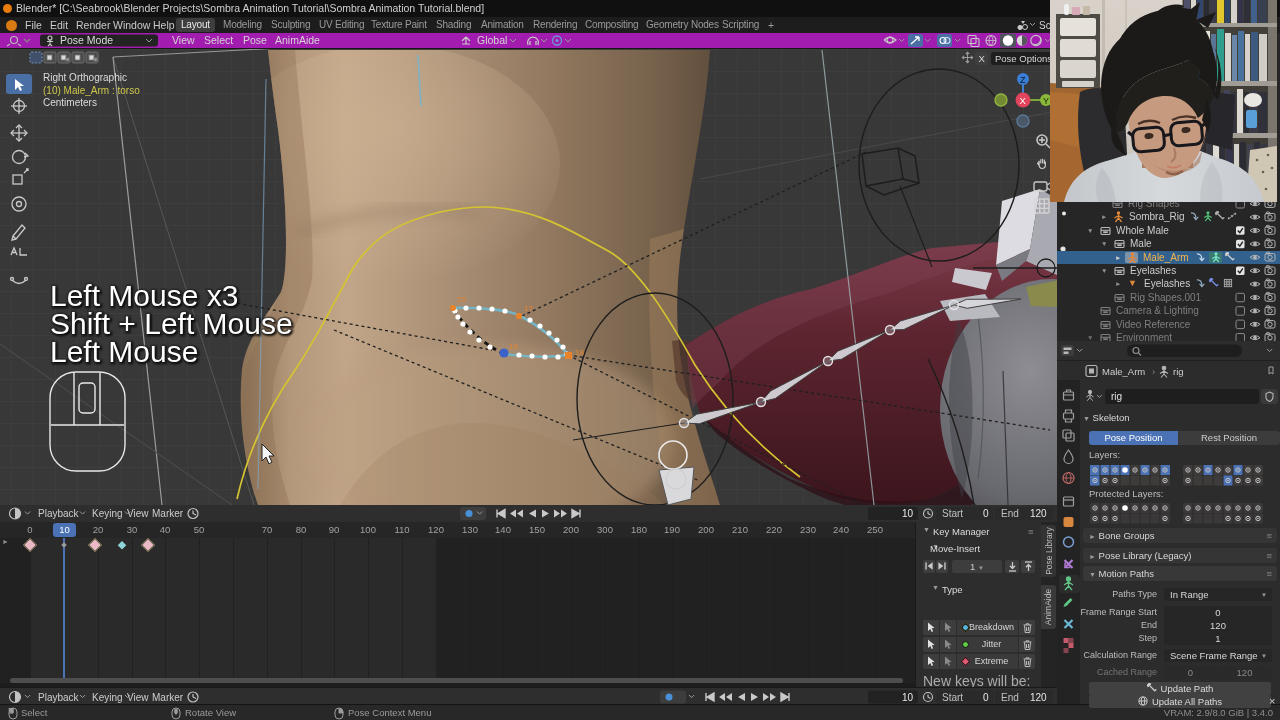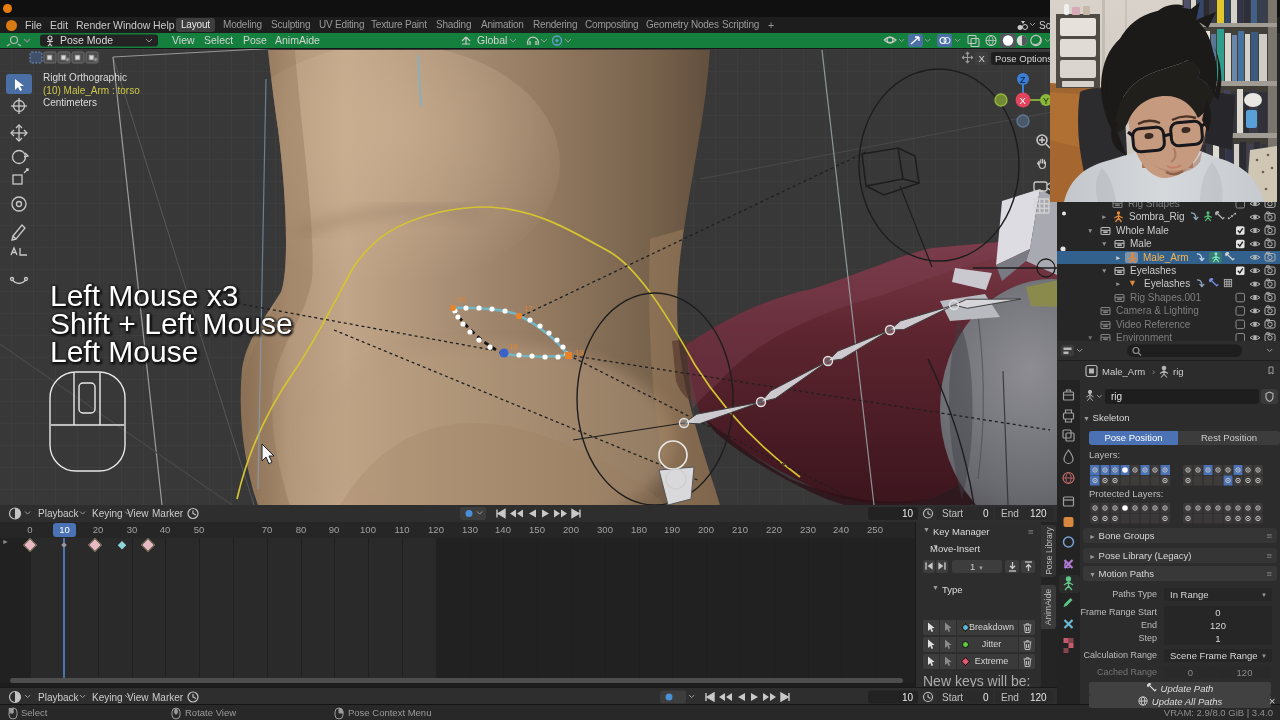--- a/index.html
+++ b/index.html
@@ -2,21 +2,21 @@
 <html><head>
 <meta charset="utf-8">
 <style>
   html,body{margin:0;padding:0;width:1280px;height:720px;overflow:hidden;background:#1d1d1d;
     font-family:"Liberation Sans",sans-serif;-webkit-font-smoothing:antialiased;}
   .abs{position:absolute;}
   #page{position:relative;width:1280px;height:720px;}
   
   #titlebar{left:0;top:0;width:1280px;height:17px;background:#101010;color:#cfcfcf;font-size:10.5px;line-height:17px;}
   #menubar{left:0;top:17px;width:1280px;height:16px;background:#1d1d1d;color:#c9c9c9;font-size:10.5px;line-height:16px;}
-  #toolhdr{left:0;top:33px;width:1280px;height:16px;background:#15803d;color:#d3d3d3;font-size:10.5px;line-height:16px;border-bottom:1px solid #161616;box-sizing:border-box;}
+  #toolhdr{left:0;top:33px;width:1280px;height:16px;background:#a21caf;color:#d3d3d3;font-size:10.5px;line-height:16px;border-bottom:1px solid #161616;box-sizing:border-box;}
   .mitem{position:absolute;top:0;}
   .tab{position:absolute;top:1px;height:14px;line-height:14px;padding:0 5px;border-radius:3px;color:#9a9a9a;font-size:10px;letter-spacing:-0.2px;}
   .tab.active{background:#3e3e3e;color:#e8e8e8;}
   
   #tl1hdr,#tl2hdr{left:0;width:1057px;height:17px;background:#2e2e2e;color:#cccccc;font-size:10px;line-height:17px;}
   #tl1hdr{top:505px;}
   #tl2hdr{top:687px;border-top:1px solid #191919;box-sizing:border-box;}
   #ruler{left:0;top:522px;width:915px;height:16px;background:#262626;color:#a2a2a2;font-size:9.5px;}
   #tlbody{left:0;top:538px;width:915px;height:145px;background:#212121;overflow:hidden;}
   #tlrange{position:absolute;left:30px;top:0;width:407px;height:145px;background:#2a2a2a;}
@@ -42,21 +42,21 @@
   
   #outliner{left:1057px;top:33px;width:223px;height:308px;background:#262626;color:#cdcdcd;font-size:10px;}
   .orow{position:absolute;left:0;width:223px;height:13.4px;line-height:13.4px;}
   .orow .lbl{position:absolute;top:0;}
   .grey{color:#7f7f7f;} .grey svg{color:#7f7f7f !important;}
   #props{left:1057px;top:341px;width:223px;height:363px;background:#2c2c2c;color:#c6c6c6;font-size:9.5px;}
   #ptabs{position:absolute;left:0;top:39px;width:23px;height:324px;background:#232323;}
   .sect{position:absolute;left:26px;width:194px;background:#353535;border-radius:3px;color:#d8d8d8;line-height:15px;height:15px;}
   .pfield{position:absolute;background:#262626;border-radius:2px;color:#d8d8d8;text-align:center;line-height:13px;height:13px;}
   .plabel{left:18px;position:absolute;text-align:right;color:#bdbdbd;line-height:13px;white-space:nowrap;font-size:9px;}
-  .pbtn{position:absolute;background:#414141;border-radius:2px;color:#dddddd;text-align:center;line-height:13px;height:13px;font-style:italic;}
+  .pbtn{position:absolute;background:#414141;border-radius:2px;color:#dddddd;text-align:center;line-height:13px;height:13px;}
 </style>
 </head>
 <body>
 <div id="page">
 
   <svg width="0" height="0" style="position:absolute;">
     <defs>
       <g id="i-man" fill="none" stroke="currentColor" stroke-width="1.3" stroke-linecap="round">
         <circle cx="5.5" cy="2" r="1.7" fill="currentColor" stroke="none"></circle>
         <path d="M5.5,4 L5.5,7 M5.5,4.8 L1.8,6.8 M5.5,4.8 L9.2,6.8 M5.5,7 L2.8,10.5 M5.5,7 L8.2,10.5"></path>
@@ -119,20 +119,21 @@
       <g id="i-globe" fill="none" stroke="currentColor" stroke-width="1">
         <circle cx="5.5" cy="5.5" r="4.5"></circle>
         <line x1="1" y1="5.5" x2="10" y2="5.5"></line>
         <ellipse cx="5.5" cy="5.5" rx="2" ry="4.5"></ellipse>
       </g>
     </defs>
   </svg>
 
   <div id="titlebar" class="abs">
     <span style="position:absolute;left:3px;top:4px;width:9px;height:9px;border-radius:50%;background:#e87d0d;"></span>
+    <span style="position:absolute;left:16px;">Blender* [C:\Seabrook\Blender Projects\Sombra Animation Tutorial\Sombra Animation Tutorial.blend]</span>
   </div>
 
   <div id="menubar" class="abs">
     <span class="mitem" style="left:6px;top:3px;width:11px;height:11px;border-radius:50%;background:#d97b12;"></span>
     <span class="mitem" style="left:25px;">File</span>
     <span class="mitem" style="left:50px;">Edit</span>
     <span class="mitem" style="left:76px;">Render</span>
     <span class="mitem" style="left:113px;">Window</span>
     <span class="mitem" style="left:153px;">Help</span>
     <span class="tab active" style="left:176px;">Layout</span>

